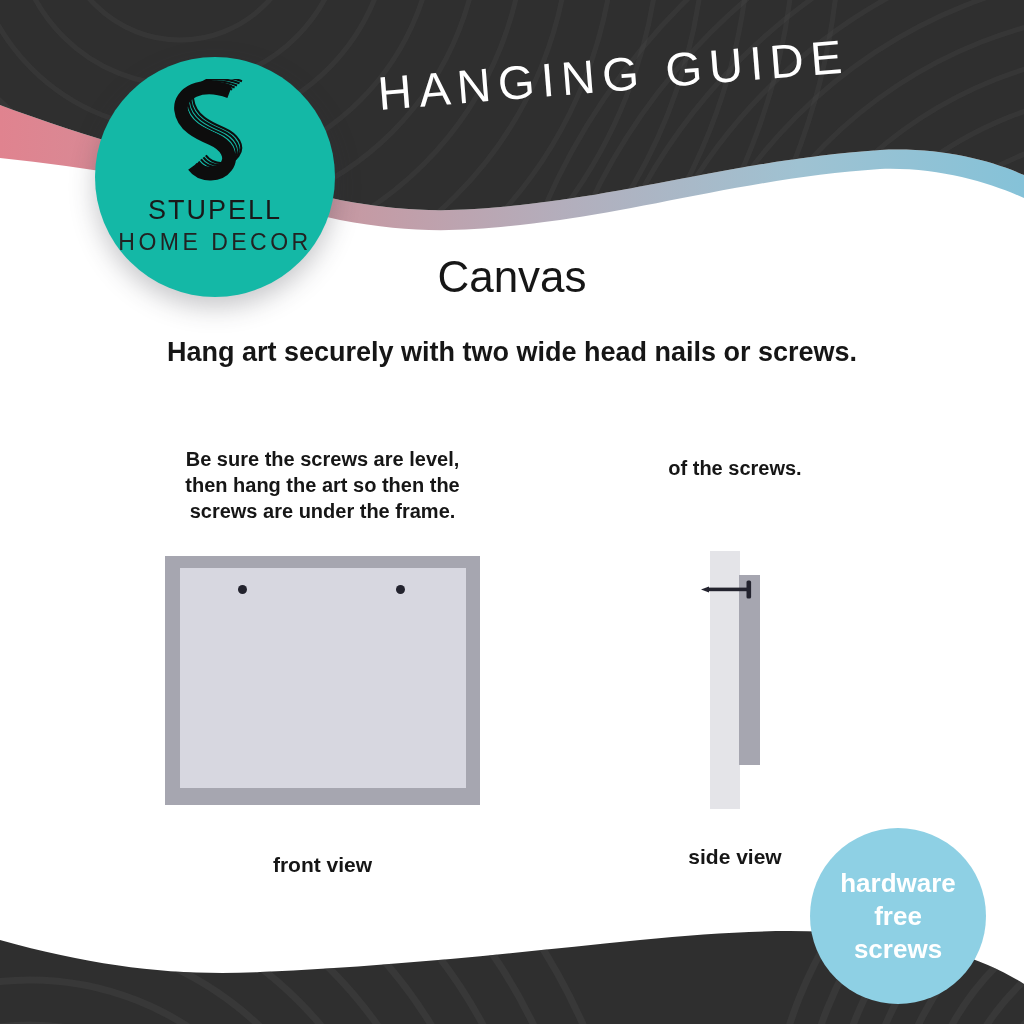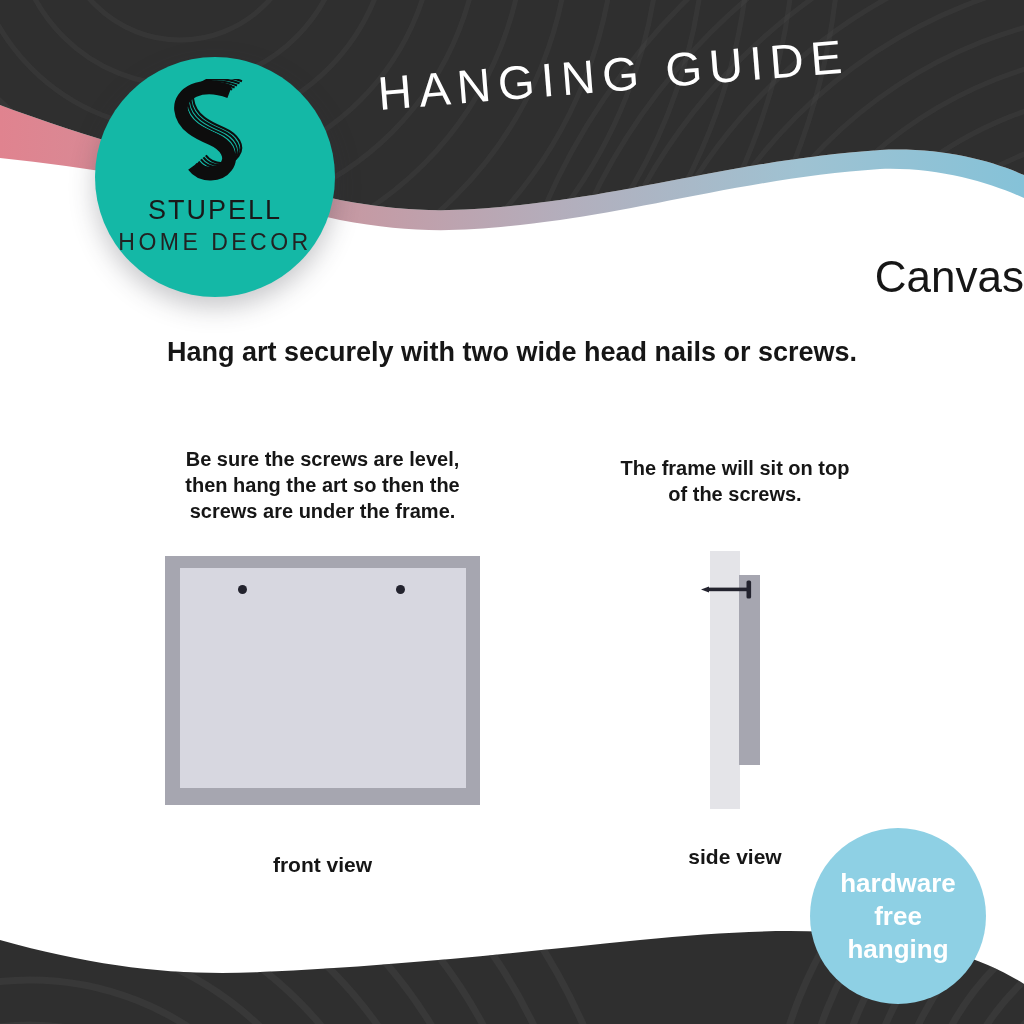--- a/index.html
+++ b/index.html
@@ -27,21 +27,21 @@
     font-size:47px;letter-spacing:7px;color:#ffffff;white-space:nowrap;font-weight:400;
   }
   .logo-circle{
     position:absolute;left:95px;top:57px;width:240px;height:240px;border-radius:50%;
     background:#14b8a6;box-shadow:0 10px 26px rgba(50,50,60,.28);
     display:flex;flex-direction:column;align-items:center;text-align:center;
   }
   .s-mark{width:104px;height:112px;margin-top:22px;transform:translateX(-6px);}
   .brand-name{font-size:27px;letter-spacing:2px;margin-top:4px;color:#191919;}
   .brand-sub{font-size:23px;letter-spacing:3.5px;margin-top:3px;color:#222;text-align:right;}
-  .heading{position:absolute;left:0;top:252px;width:1024px;text-align:right;font-size:44px;font-weight:400;}
+  .heading{position:absolute;left:0;top:252px;width:1024px;text-align:center;font-size:44px;font-weight:400;}
   .instruction{position:absolute;left:0;top:337px;width:1024px;text-align:center;font-size:27px;font-weight:bold;}
   .note{position:absolute;text-align:center;font-size:20px;line-height:26px;font-weight:bold;}
   .note-front{left:140px;top:446px;width:365px;}
   .note-side{left:570px;top:455px;width:330px;}
   .caption{position:absolute;text-align:center;font-size:21px;font-weight:bold;}
   .cap-front{left:165px;top:834px;width:315px;margin-top:19px;}
   .cap-side{left:640px;top:845px;width:190px;}
   .front-frame{position:absolute;left:165px;top:556px;width:315px;height:249px;background:var(--frame-gray);}
   .front-canvas{position:absolute;left:15px;top:12px;right:14px;bottom:17px;background:var(--canvas-gray);}
   .screw{position:absolute;width:9px;height:9px;border-radius:50%;background:var(--nail-dark);top:29px;}
@@ -152,21 +152,20 @@
 <div class="heading">Canvas</div>
 <div class="instruction">Hang art securely with two wide head nails or screws.</div>
 
 <div class="note note-front">
   <div>Be sure the screws are level,</div>
   <div>then hang the art so then the</div>
   <div>screws are under the frame.</div>
 </div>
 
 <div class="note note-side">
-  <div>The frame will sit on top</div>
   <div>of the screws.</div>
 </div>
 
 <div class="front-frame">
   <div class="front-canvas"></div>
   <div class="screw screw-l"></div>
   <div class="screw screw-r"></div>
 </div>
 <div class="caption cap-front">front view</div>
 
@@ -175,14 +174,14 @@
 <svg class="nail" viewBox="0 0 56 24" aria-hidden="true">
   <rect x="7" y="9.6" width="42" height="3.6" fill="var(--nail-dark)"></rect>
   <polygon points="1,11.4 9,8.4 9,14.4" fill="var(--nail-dark)"></polygon>
   <rect x="46.5" y="2.5" width="4.6" height="18" rx="1.6" fill="var(--nail-dark)"></rect>
 </svg>
 <div class="caption cap-side">side view</div>
 
 <div class="badge">
   <div>hardware</div>
   <div>free</div>
-  <div>hanging</div>
+  <div>screws</div>
 </div>
 
 </body></html>

